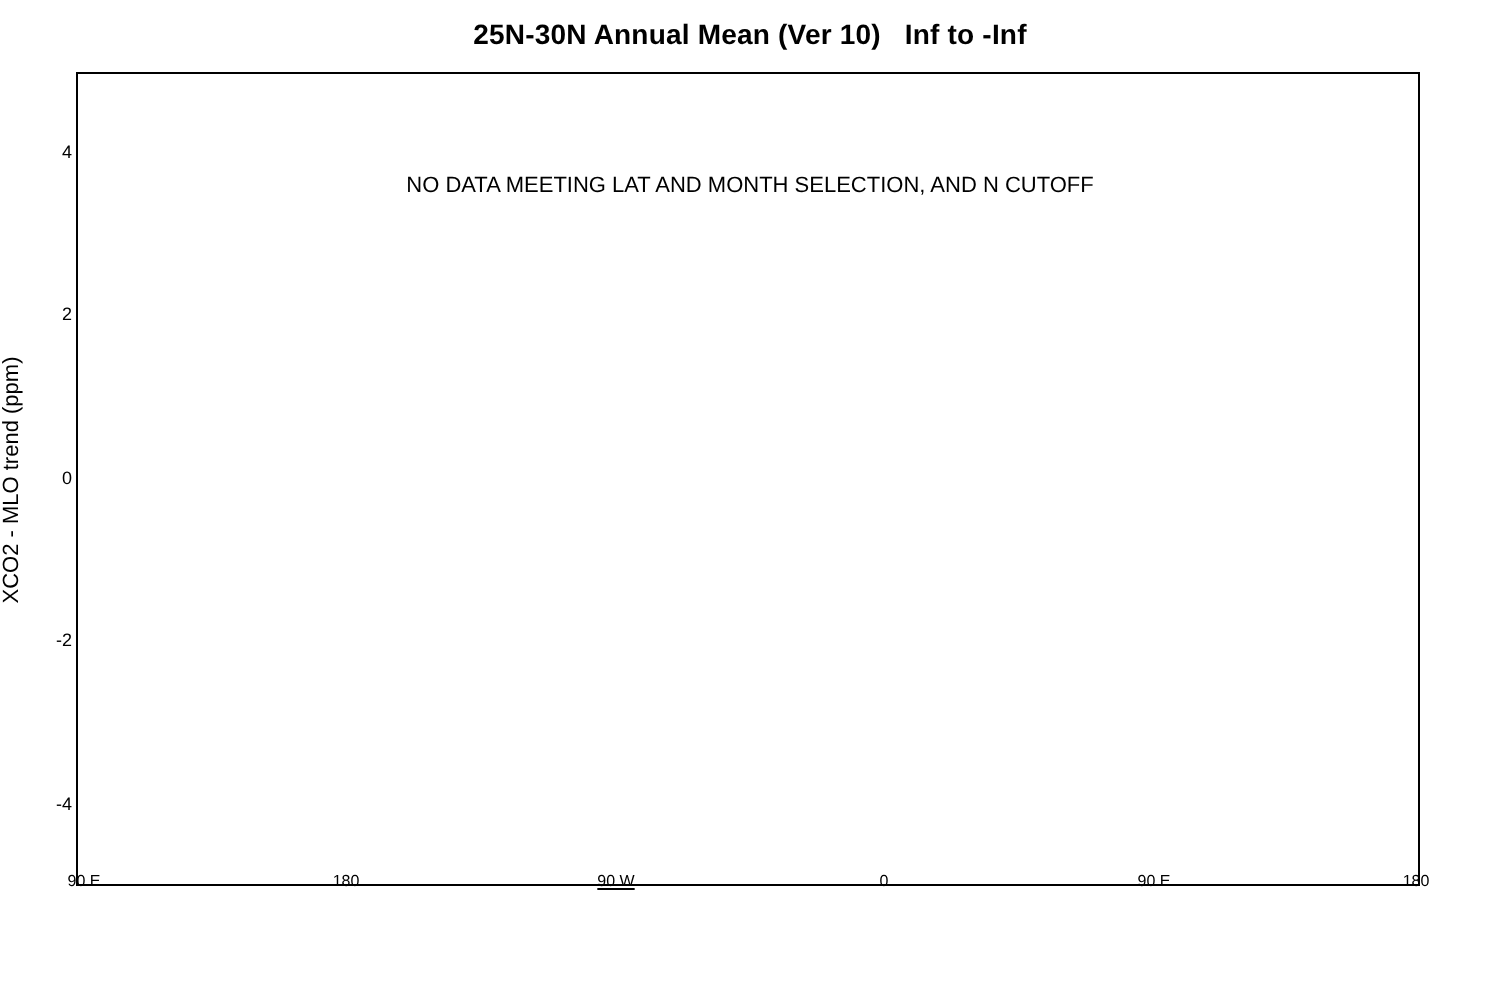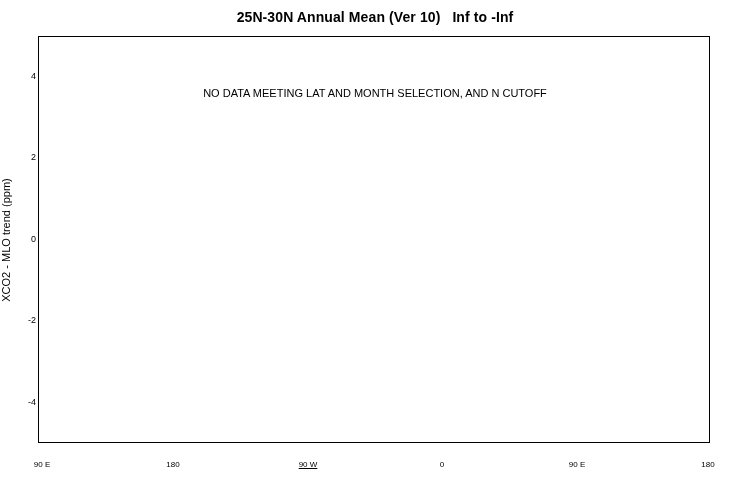--- a/index.html
+++ b/index.html
@@ -55,21 +55,21 @@
     position: absolute;
     right: 714px;
     width: 24px;
     text-align: right;
     font-size: 9px;
     transform: translateY(-50%);
     white-space: nowrap;
   }
   .x-tick-label {
     position: absolute;
-    top: 460px;
+    top: 436px;
     font-size: 8px;
     transform: translateX(-50%);
     white-space: nowrap;
     text-align: right;
   }
   #y-axis-title {
     position: absolute;
     left: 0px;
     top: 240px;
     font-size: 11px;

